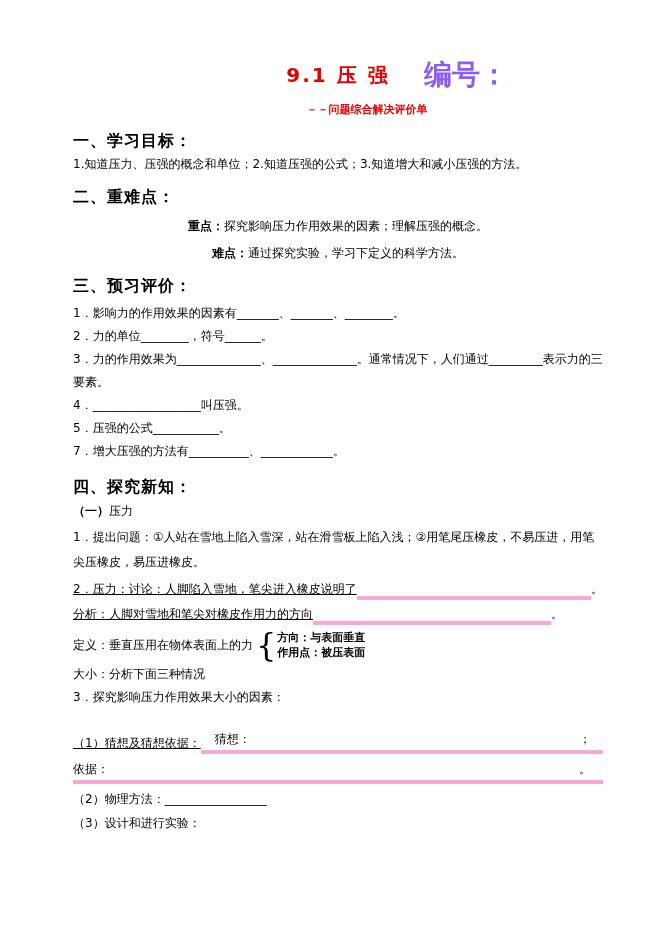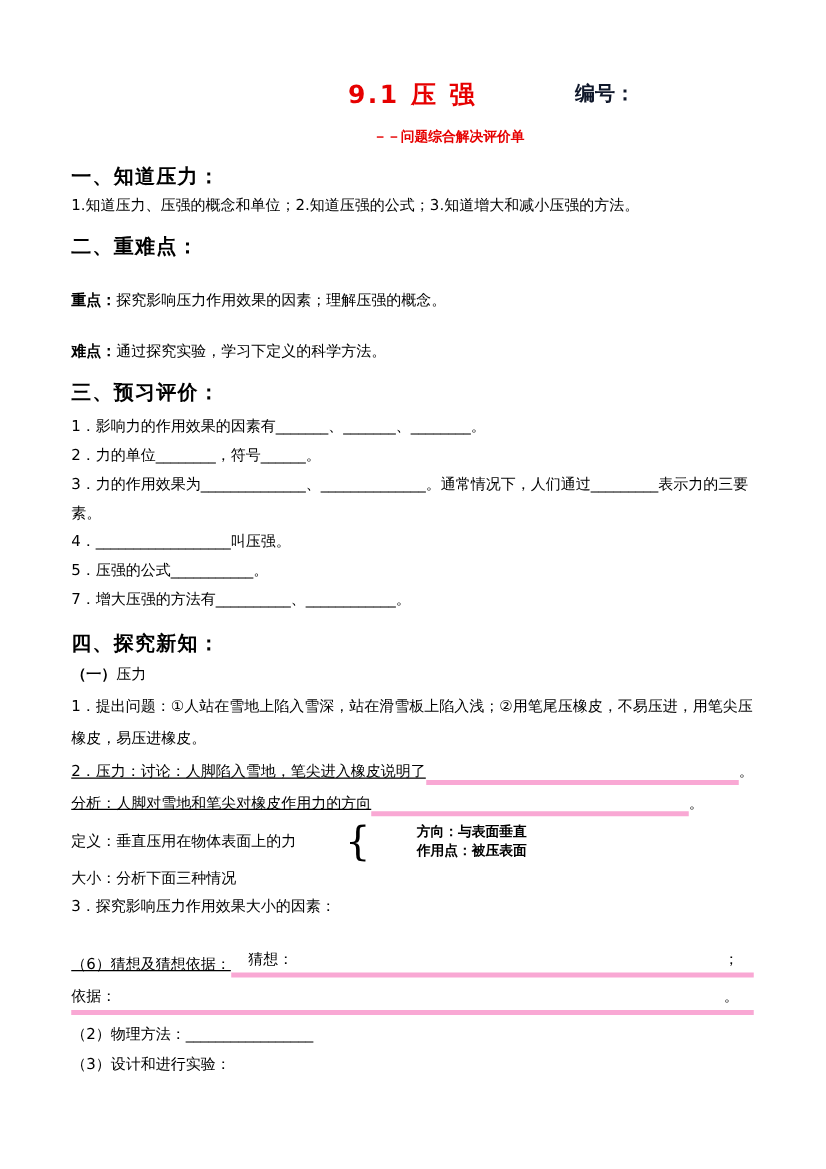--- a/index.html
+++ b/index.html
@@ -1,56 +1,56 @@
 <!DOCTYPE html>
 <html><head>
 <meta charset="utf-8">
 <style>
   html,body{margin:0;padding:0;background:#ffffff;}
   body{
     width:661px;height:935px;overflow:hidden;
     font-family:"DejaVu Sans","Liberation Sans",sans-serif;
     color:#000;font-size:12px;
   }
-  .page{padding:62px 58px 0 57px;box-sizing:border-box;width:661px;height:914px;position:relative;}
+  .page{padding:62px 58px 0 73px;box-sizing:border-box;width:661px;height:914px;position:relative;}
 
   
   .title-row{position:relative;text-align:center;height:26px;line-height:26px;}
   .doc-title{color:#e60000;font-size:20px;font-weight:bold;letter-spacing:2px;}
-  .doc-number{position:absolute;right:95px;top:0;color:#0f172a;font-size:16px;font-weight:bold;}
+  .doc-number{position:absolute;right:95px;top:0;color:#8b5cf6;font-size:28px;font-weight:bold;}
   .subtitle{margin-top:14px;text-align:center;padding-left:58px;color:#e60000;
     font-size:11px;font-weight:bold;line-height:15px;}
   .fields{margin-top:14px;padding-left:46px;font-weight:bold;font-size:12px;line-height:17px;}
   .field{margin-right:36px;}
   .field .blank{font-weight:bold;}
 
   
   h2{font-size:16px;font-weight:bold;margin:13px 0 0 0;line-height:22px;letter-spacing:1px;}
 
   .body-line{margin-top:4px;line-height:17px;}
-  .kp-line{margin-top:24px;line-height:17px;}
+  .kp-line{margin-top:10px;line-height:17px;text-align:center;}
   .kp-label{font-weight:bold;}
 
   .preview-list{margin-top:5px;}
   .preview-item{line-height:23px;}
 
   .sub-head{margin-top:5px;line-height:17px;}
   .sub-label{font-weight:bold;}
   .para{margin-top:5px;line-height:25px;}
 
   
   .fill-row{display:flex;align-items:flex-end;line-height:22px;margin-top:3px;}
   .fill-row .lbl{white-space:nowrap;text-decoration:underline;}
   .u-line{flex:1;border-bottom:4px solid #f9a8d4;display:flex;align-items:flex-end;}
   .u-line .sp{flex:1;}
   .u-line .punct{padding-right:12px;}
   .analysis-row{margin-right:40px;align-items:flex-end;}
 
   
-  .def-row{display:flex;align-items:center;margin-top:2px;height:36px;gap:36px;}
+  .def-row{display:flex;align-items:center;margin-top:2px;height:36px;}
   .brace{font-size:32px;line-height:32px;font-weight:normal;margin:0 1px 0 3px;
     font-family:"DejaVu Serif","Liberation Serif",serif;}
   .brace-content div{font-weight:bold;font-size:11px;line-height:15px;}
 
   .size-line{margin-top:3px;line-height:17px;}
   .q3-line{margin-top:6px;line-height:17px;}
   .guess-row{margin-top:22px;}
   .basis-row{margin-top:4px;}
   .method-line{margin-top:5px;line-height:20px;}
   .experiment-line{margin-top:6px;line-height:17px;}
@@ -60,21 +60,21 @@
 
 <div class="page">
 
   <div class="title-row">
     <span class="doc-title">9.1 压 强</span>
     <span class="doc-number">编号：</span>
   </div>
   <div class="subtitle">－－问题综合解决评价单</div>
 
 
-  <h2>一、知道压力：</h2>
+  <h2>一、学习目标：</h2>
   <div class="body-line">1.知道压力、压强的概念和单位；2.知道压强的公式；3.知道增大和减小压强的方法。</div>
 
   <h2>二、重难点：</h2>
   <div class="kp-line">
     <span class="kp-label">重点：</span><span>探究影响压力作用效果的因素；理解压强的概念。</span>
   </div>
   <div class="kp-line">
     <span class="kp-label">难点：</span><span>通过探究实验，学习下定义的科学方法。</span>
   </div>
 
@@ -117,21 +117,21 @@
     <span class="brace-content">
       <div>方向：与表面垂直</div>
       <div>作用点：被压表面</div>
     </span>
   </div>
 
   <div class="size-line">大小：分析下面三种情况</div>
   <div class="q3-line">3．探究影响压力作用效果大小的因素：</div>
 
   <div class="fill-row guess-row">
-    <span class="lbl">（6）猜想及猜想依据：</span>
+    <span class="lbl">（1）猜想及猜想依据：</span>
     <span class="u-line" style="padding-left:14px">
       <span>猜想：</span>
       <span class="sp"></span>
       <span class="punct">；</span>
     </span>
   </div>
 
   <div class="fill-row basis-row">
     <span class="u-line">
       <span>依据：</span>

